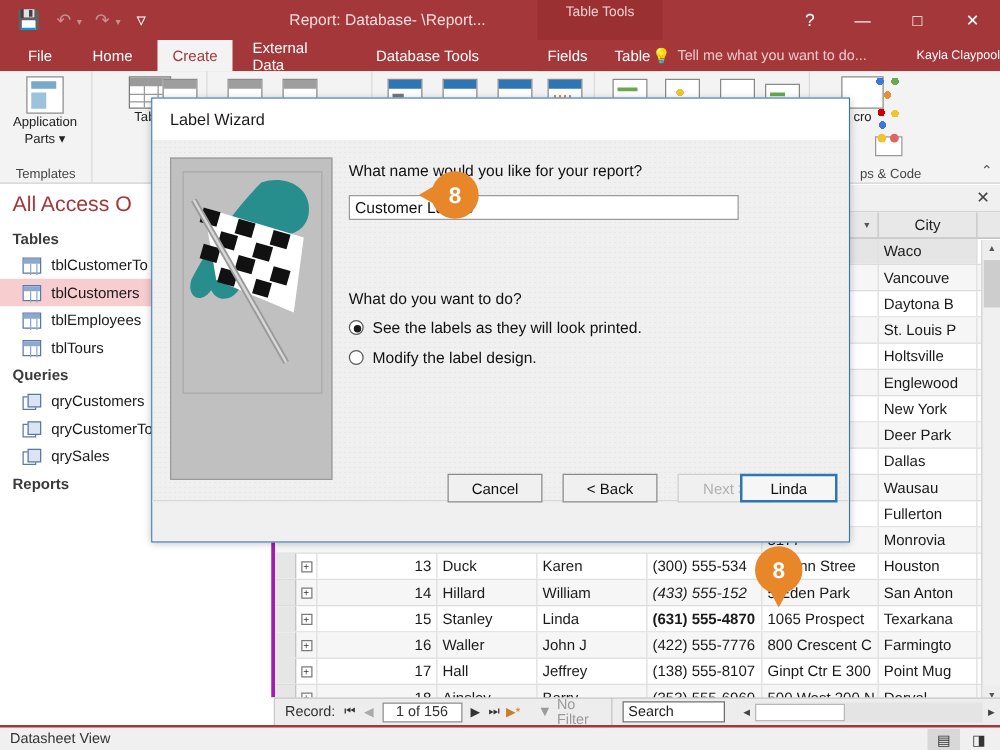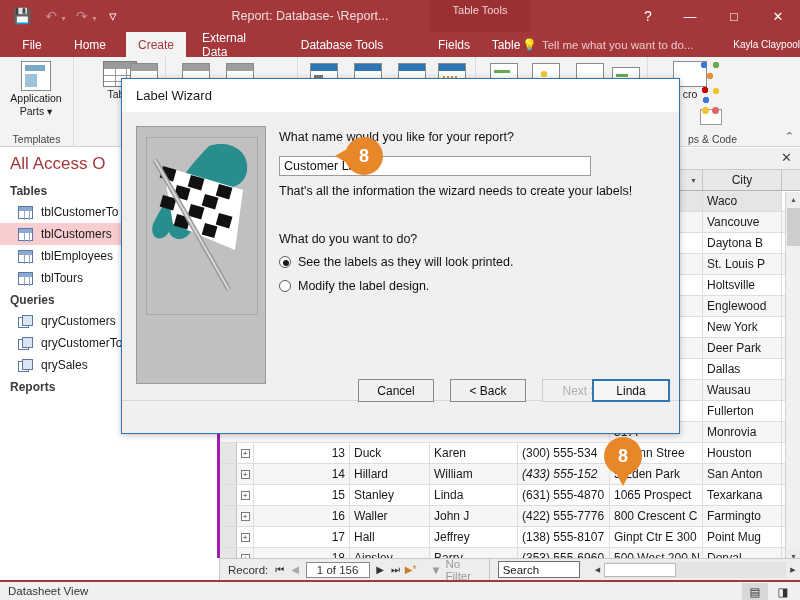--- a/index.html
+++ b/index.html
@@ -568,21 +568,21 @@
           <div class="cell" style="width: 79px;">San Anton</div>
         </div>
         <div class="row">
           <div class="rowsel"></div>
           <div class="expander">
             <div class="expbox">+</div>
           </div>
           <div class="cell num" style="width: 96px;">15</div>
           <div class="cell" style="width: 80px;">Stanley</div>
           <div class="cell" style="width: 88px;">Linda</div>
-          <div class="cell" style="width: 92px;">(631) 555-4870</div>
+          <div class="cell" style="width: 92px; font-weight: bold;">(631) 555-4870</div>
           <div class="cell" style="width: 93px;">1065 Prospect</div>
           <div class="cell" style="width: 79px;">Texarkana</div>
         </div>
         <div class="row alt">
           <div class="rowsel"></div>
           <div class="expander">
             <div class="expbox">+</div>
           </div>
           <div class="cell num" style="width: 96px;">16</div>
           <div class="cell" style="width: 80px;">Waller</div>
@@ -679,21 +679,20 @@
           <line x1="8" y1="22" x2="82" y2="152" stroke="#9a9a9a" stroke-width="5"></line>
           <line x1="8" y1="22" x2="82" y2="152" stroke="#d8d8d8" stroke-width="2"></line>
         </svg>
       </div>
     </div>
 
     <div class="dlg-q" style="left:157px;top:18px;">What name would you like for your report?</div>
 
     <div class="namefield">Customer Labels</div>
 
-    <div class="dlg-q" style="left:157px;top:72px;">That's all the information the wizard needs to create your labels!</div>
 
     <div class="dlg-q" style="left:157px;top:120px;">What do you want to do?</div>
 
     <div class="radio-row" style="left:157px;top:143px;">
       <span class="radio on"></span>
       <span>See the labels as they will look printed.</span>
     </div>
     <div class="radio-row" style="left:157px;top:167px;">
       <span class="radio"></span>
       <span>Modify the label design.</span>

